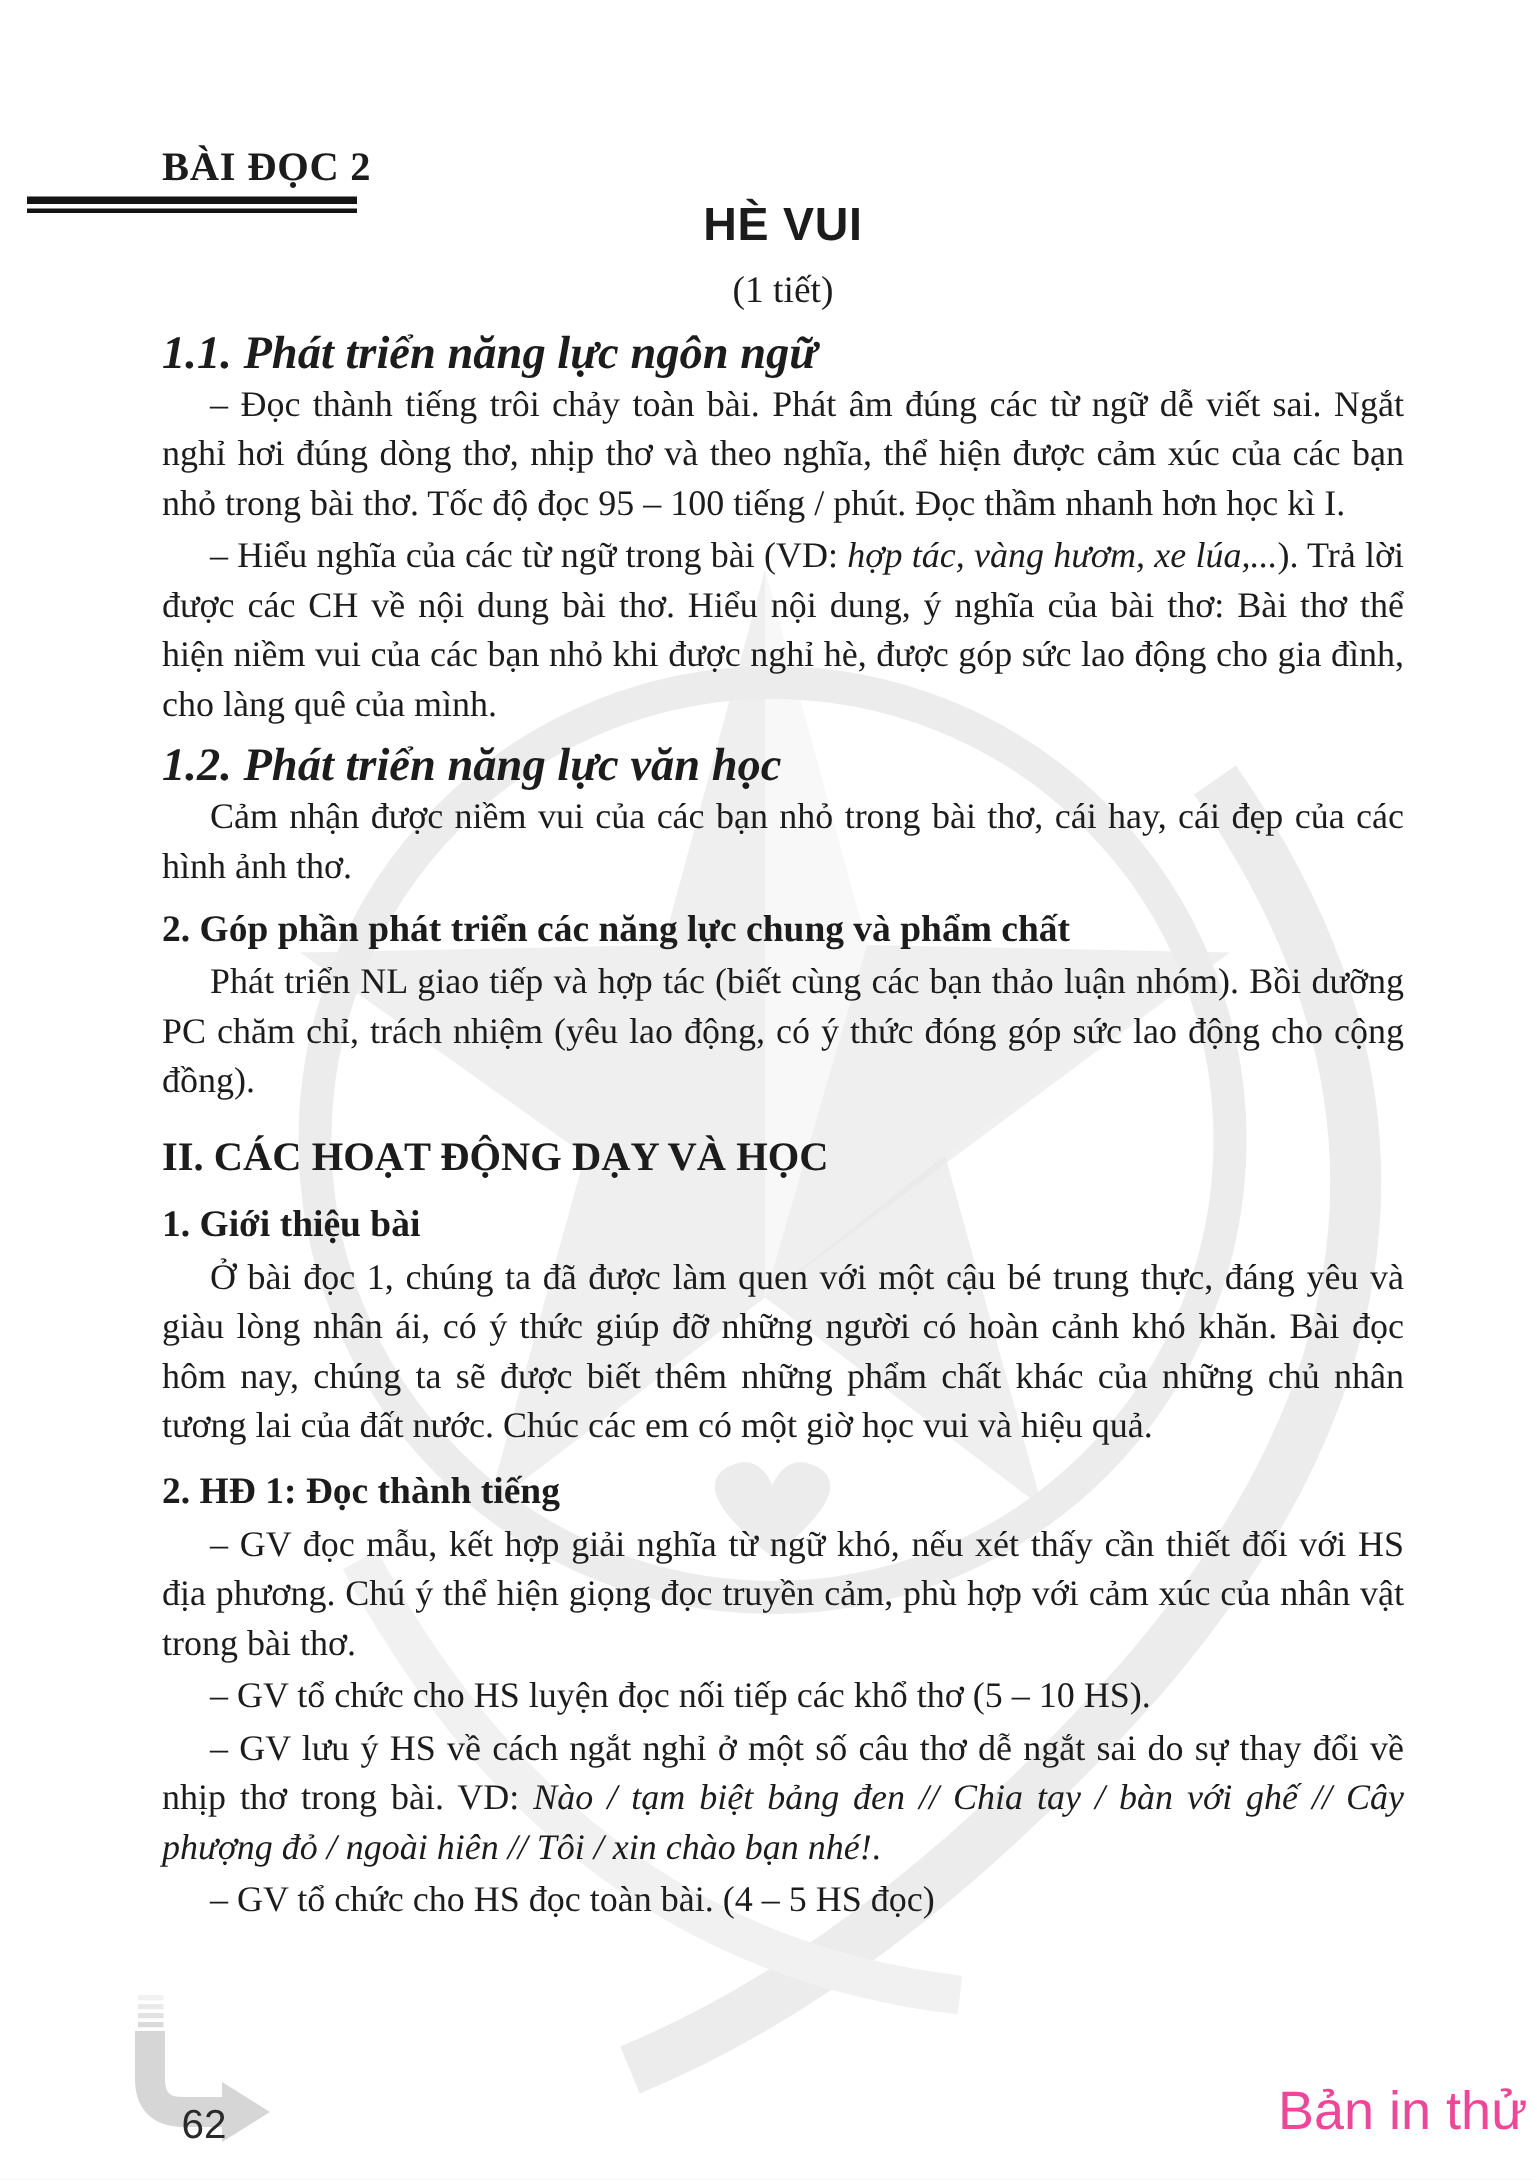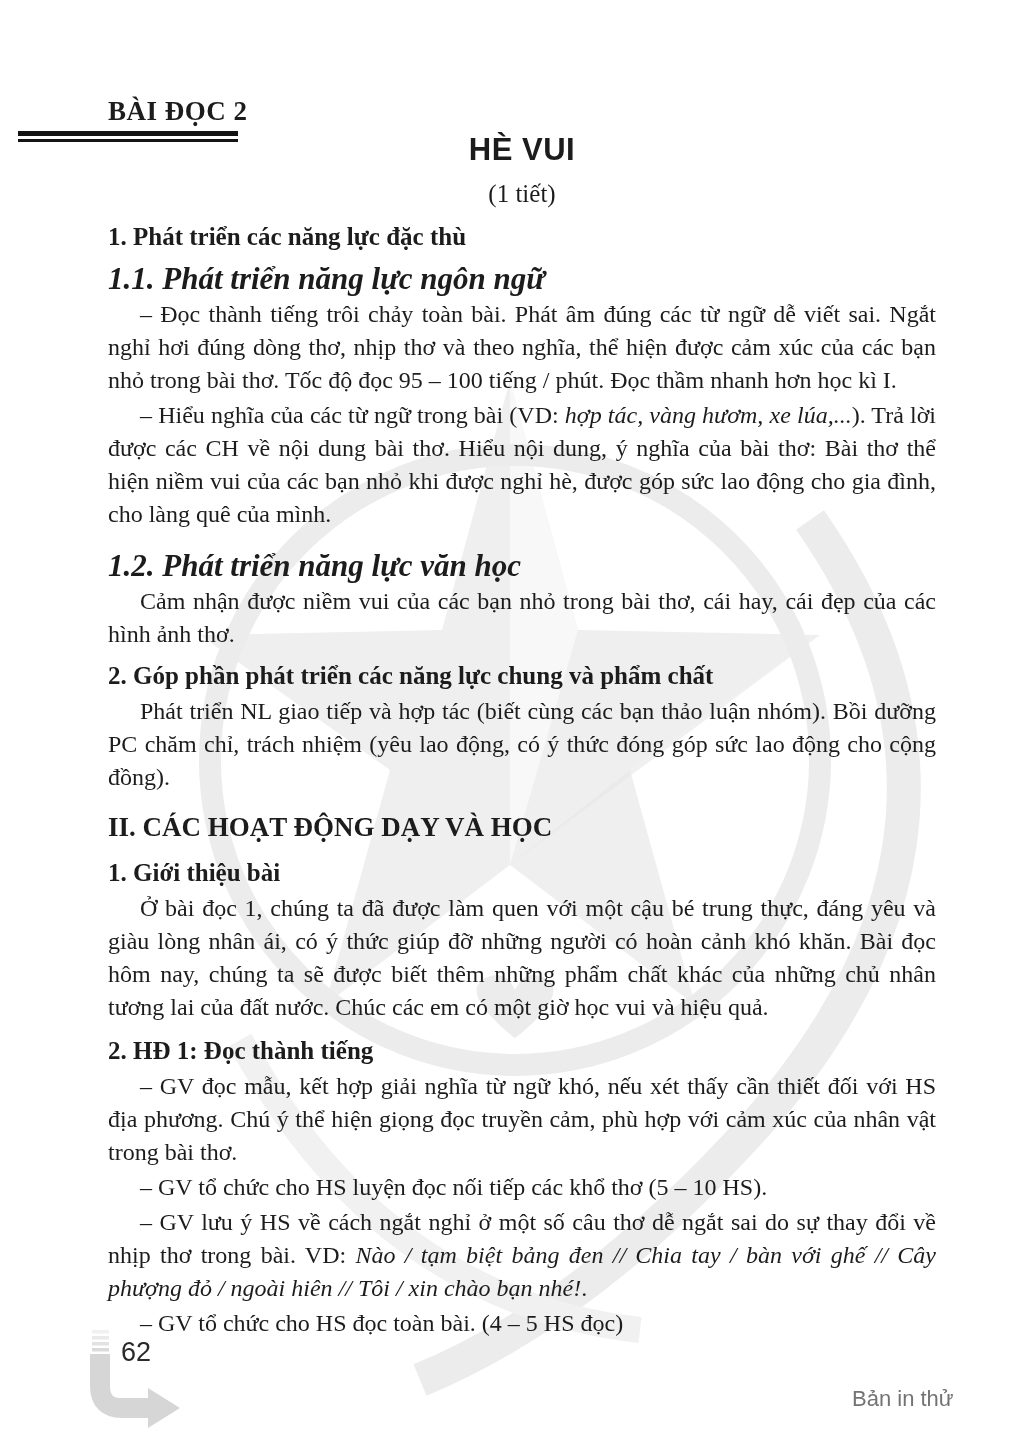--- a/index.html
+++ b/index.html
@@ -37,38 +37,38 @@
     letter-spacing:.5px;
   }
   .doc-subtitle{
     text-align:center;font-size:25px;line-height:32px;margin-top:10px;
   }
   .h-roman{font-size:27px;line-height:36px;font-weight:700;margin-top:6px;}
   .h-roman.big{margin-top:14px;line-height:38px;}
   .h-num{font-size:25px;line-height:34px;font-weight:700;margin-top:10px;}
   .h-num.tight{margin-top:8px;font-family:Liberation Serif, serif;}
   .h-numitalic{font-size:31px;line-height:34px;font-weight:700;font-style:italic;margin-top:8px;}
-  .h-numitalic.after-para{margin-top:18px;}
+  .h-numitalic.after-para{margin-top:6px;}
   p.body{
     font-size:24px;line-height:33px;
     text-align:justify;text-indent:32px;
     margin:2px 0 0 0;
   }
   p.body .it{font-style:italic;}
   
   .corner-arrow{position:absolute;left:86px;top:1328px;}
   .page-number{
-    position:absolute;left:121px;top:1337px;
+    position:absolute;left:121px;top:1401px;
     font-family:"Liberation Sans", sans-serif;
     font-size:27px;color:#2a2a2a;
   }
   .print-label{
     position:absolute;left:852px;top:1386px;
     font-family:"Liberation Sans", sans-serif;
-    font-size:22px;color:#737373;white-space:nowrap;
+    font-size:36px;color:#ec4899;white-space:nowrap;
   }
 </style>
 </head>
 <body>
 
 <div class="page">
 
   <svg class="watermark" width="820" height="1060" viewBox="0 0 820 1060" aria-hidden="true">
 
     <polygon fill="#efefef" points="390,40 458,290 700,295 510,430 575,665 390,525 205,665 270,430 80,295 322,290"></polygon>
@@ -87,21 +87,20 @@
   <div class="badge">BÀI ĐỌC 2</div>
   <div class="badge-rule">
     <div class="rule-thick"></div>
     <div class="rule-thin"></div>
   </div>
 
   <div class="content">
     <div class="doc-title">HÈ VUI</div>
     <div class="doc-subtitle">(1 tiết)</div>
 
-    <div class="h-num">1. Phát triển các năng lực đặc thù</div>
     <div class="h-numitalic">1.1. Phát triển năng lực ngôn ngữ</div>
 
     <p class="body">– Đọc thành tiếng trôi chảy toàn bài. Phát âm đúng các từ ngữ dễ viết sai. Ngắt nghỉ hơi đúng dòng thơ, nhịp thơ và theo nghĩa, thể hiện được cảm xúc của các bạn nhỏ trong bài thơ. Tốc độ đọc 95 – 100 tiếng / phút. Đọc thầm nhanh hơn học kì I.</p>
 
     <p class="body"><span>– Hiểu nghĩa của các từ ngữ trong bài (VD: </span><span class="it">hợp tác, vàng hươm, xe lúa,...</span><span>). Trả lời được các CH về nội dung bài thơ. Hiểu nội dung, ý nghĩa của bài thơ: Bài thơ thể hiện niềm vui của các bạn nhỏ khi được nghỉ hè, được góp sức lao động cho gia đình, cho làng quê của mình.</span></p>
 
     <div class="h-numitalic after-para">1.2. Phát triển năng lực văn học</div>
     <p class="body">Cảm nhận được niềm vui của các bạn nhỏ trong bài thơ, cái hay, cái đẹp của các hình ảnh thơ.</p>
 
     <div class="h-num tight">2. Góp phần phát triển các năng lực chung và phẩm chất</div>

